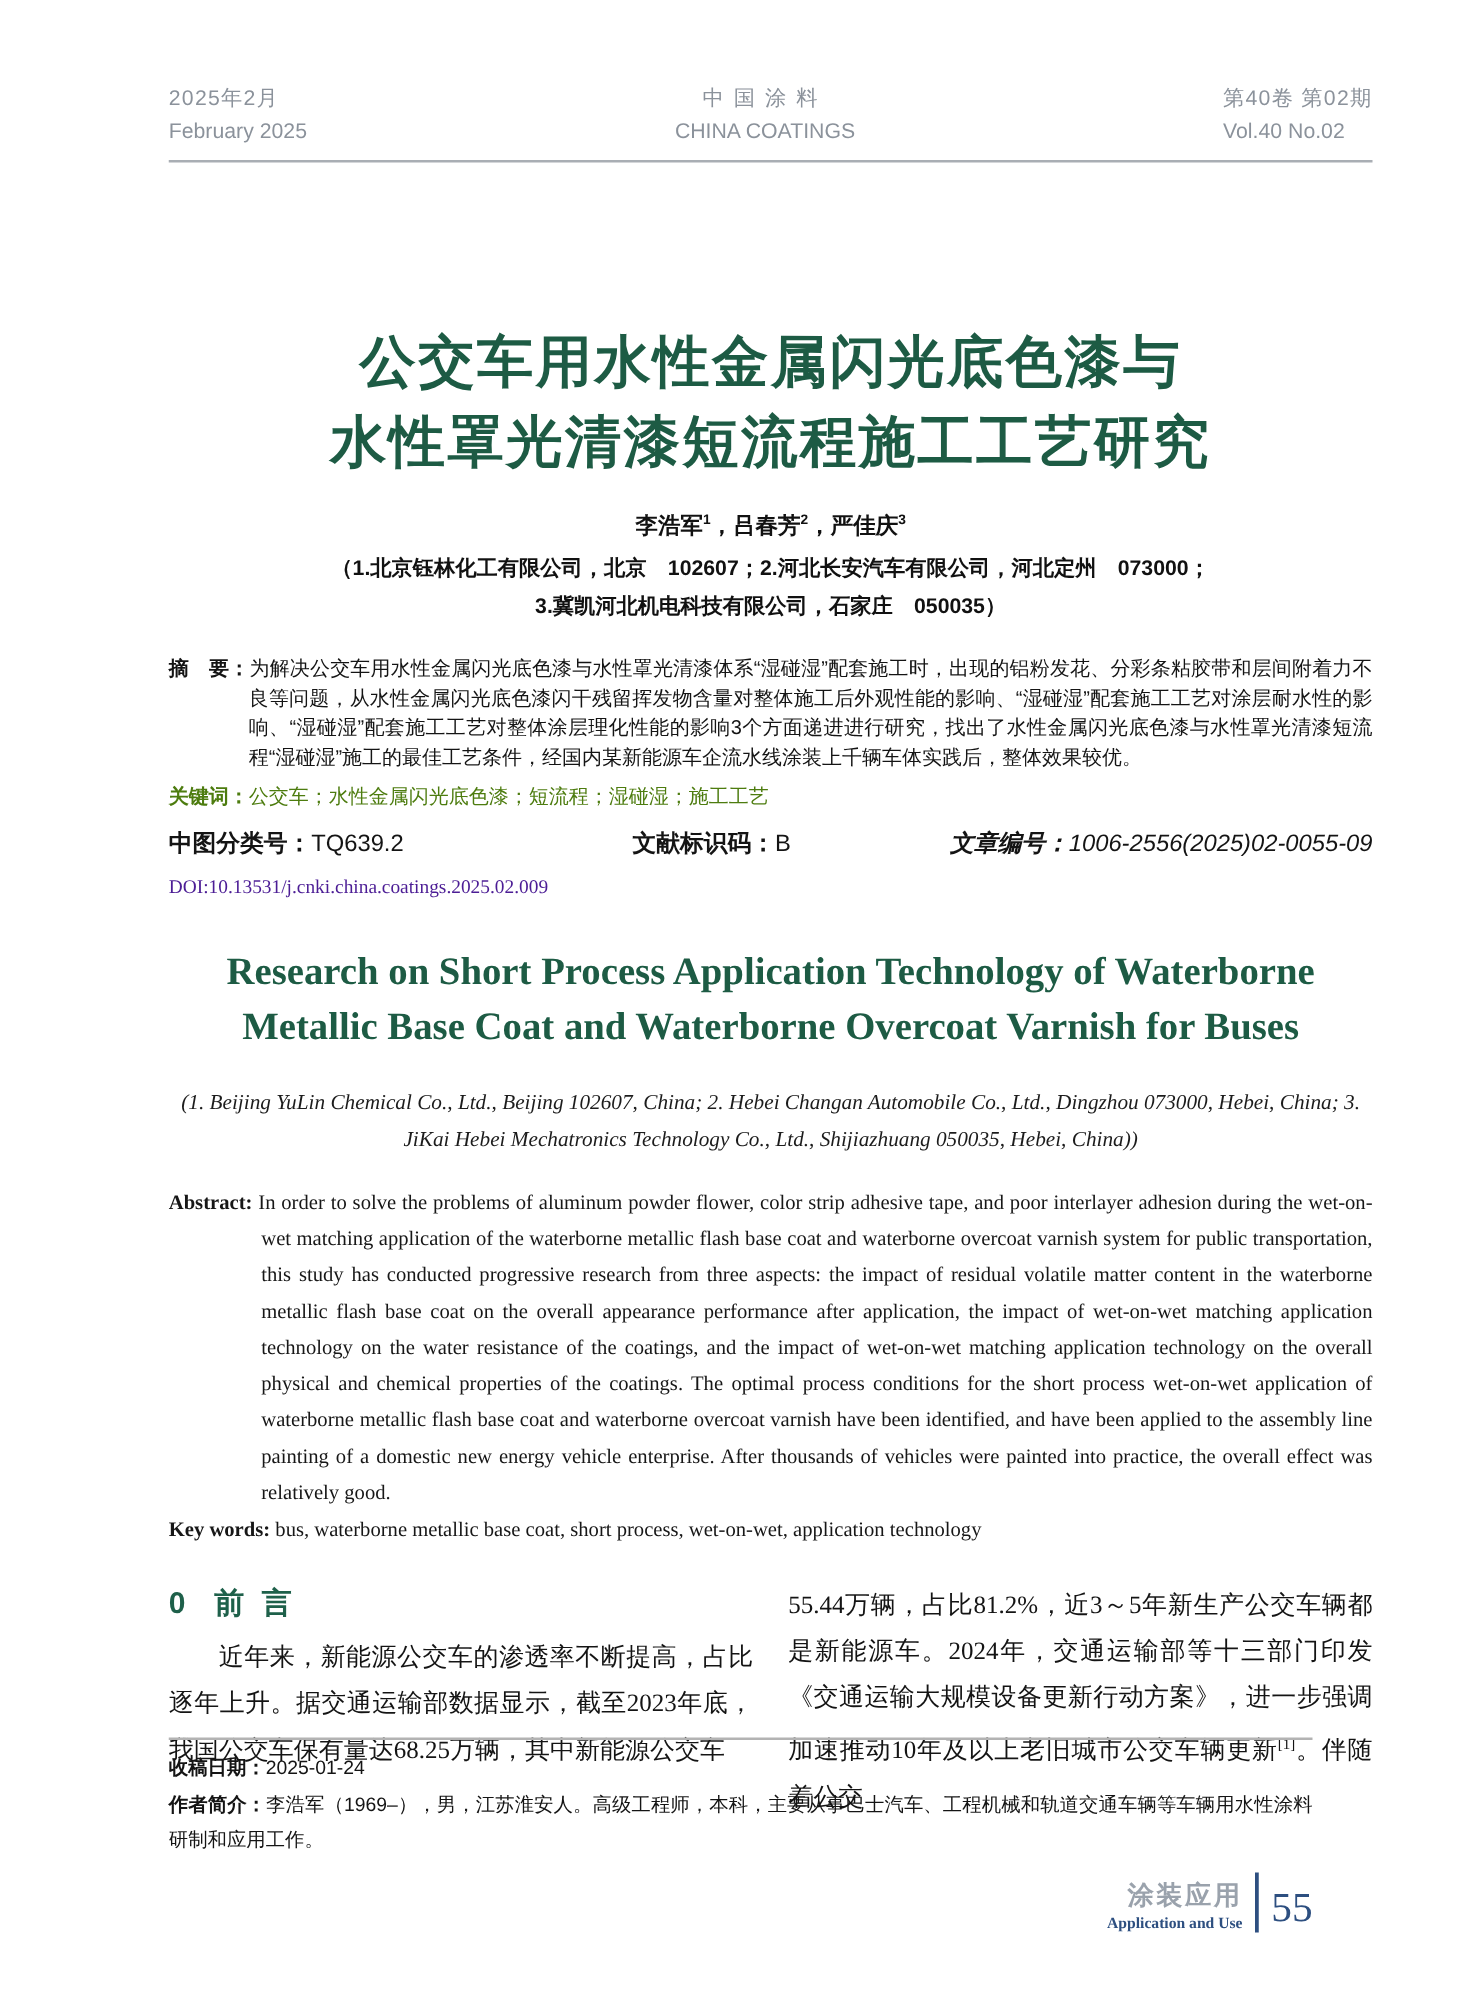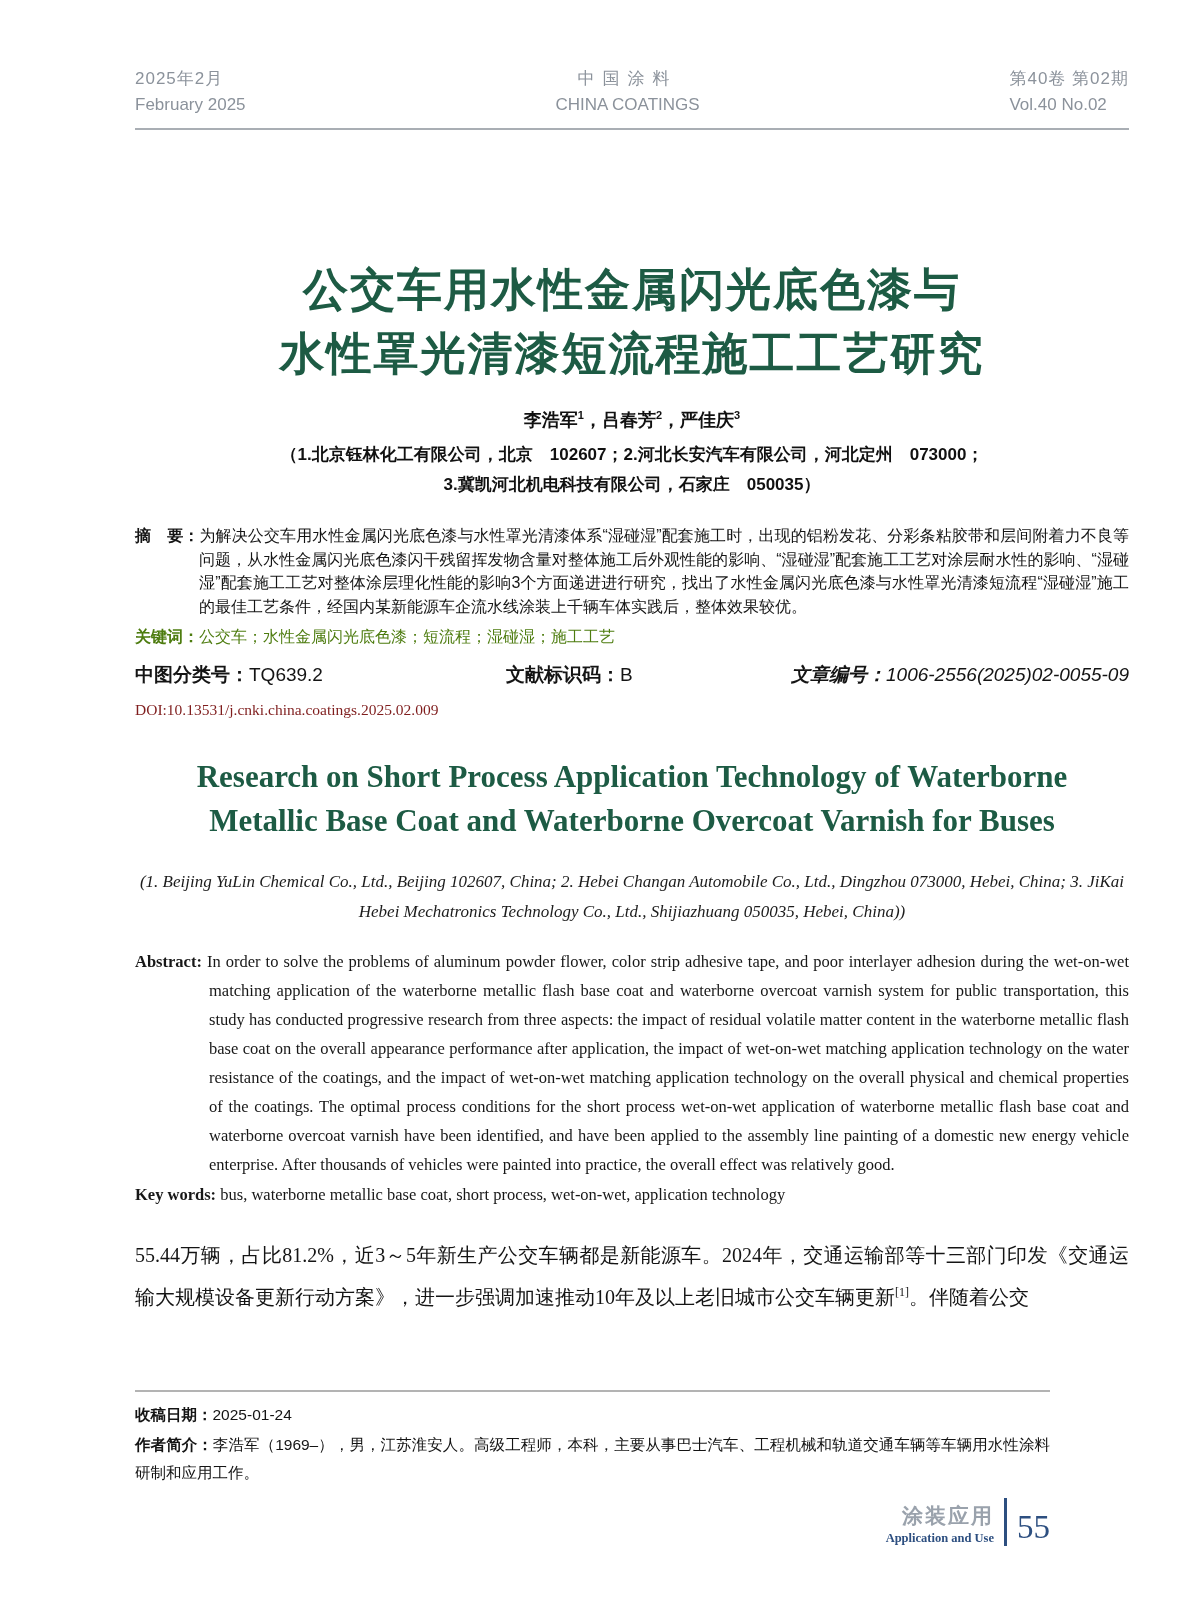--- a/index.html
+++ b/index.html
@@ -4,21 +4,21 @@
 <style>
   * { margin: 0; padding: 0; box-sizing: border-box; }
   html, body { width: 1187px; height: 1600px; background: #ffffff; }
   body {
     font-family: "Liberation Sans", "DejaVu Sans", sans-serif;
     color: #1f1f1f;
     position: relative;
   }
   .page {
     width: 1187px; height: 1600px;
-    padding: 56px 58px 0 135px;
+    padding: 56px 89px 0 135px;
     position: relative;
   }
 
   
   .jheader {
     display: flex; justify-content: space-between; align-items: flex-end;
     color: #8b929b;
     border-bottom: 2px solid #a9aeb4;
     padding-bottom: 10px;
   }
@@ -81,21 +81,21 @@
     color: #141414;
   }
   .clc-row .item { flex: 0 0 auto; }
   .clc-row .item .label { font-weight: 700; }
   .clc-row .item.i2 { margin-left: 183px; }
   .clc-row .item.i3 { margin-left: auto; font-style: italic; }
   .doi-line {
     margin-top: 13px;
     font-size: 15.5px;
     font-family: "Liberation Serif", "DejaVu Serif", serif;
-    color: #7f1d1d;
+    color: #4c1d95;
   }
 
   
   .title-en {
     margin: 36px auto 0 auto;
     max-width: 880px;
     text-align: center;
     color: #1d5b44;
     font-family: "Liberation Serif", "DejaVu Serif", serif;
     font-size: 31px;
@@ -246,20 +246,24 @@
 
 
   <div class="affil-en">(1. Beijing YuLin Chemical Co., Ltd., Beijing 102607, China; 2. Hebei Changan Automobile Co., Ltd., Dingzhou 073000, Hebei, China; 3. JiKai Hebei Mechatronics Technology Co., Ltd., Shijiazhuang 050035, Hebei, China))</div>
 
   <div class="abstract-en"><span class="label">Abstract:</span> <span>In order to solve the problems of aluminum powder flower, color strip adhesive tape, and poor interlayer adhesion during the wet-on-wet matching application of the waterborne metallic flash base coat and waterborne overcoat varnish system for public transportation, this study has conducted progressive research from three aspects: the impact of residual volatile matter content in the waterborne metallic flash base coat on the overall appearance performance after application, the impact of wet-on-wet matching application technology on the water resistance of the coatings, and the impact of wet-on-wet matching application technology on the overall physical and chemical properties of the coatings. The optimal process conditions for the short process wet-on-wet application of waterborne metallic flash base coat and waterborne overcoat varnish have been identified, and have been applied to the assembly line painting of a domestic new energy vehicle enterprise. After thousands of vehicles were painted into practice, the overall effect was relatively good.</span></div>
 
   <div class="kw-en"><span class="label">Key words:</span> <span>bus, waterborne metallic base coat, short process, wet-on-wet, application technology</span></div>
 
   <div class="columns">
     <div class="colm">
+      <div class="sec-heading"><span>0</span><span class="sec-title">前言</span></div>
+      <div class="body-text indent">近年来，新能源公交车的渗透率不断提高，占比逐年上升。据交通运输部数据显示，截至2023年底，我国公交车保有量达68.25万辆，其中新能源公交车</div>
+    </div>
+    <div class="colm">
       <div class="body-text"><span>55.44万辆，占比81.2%，近3～5年新生产公交车辆都是新能源车。2024年，交通运输部等十三部门印发《交通运输大规模设备更新行动方案》，进一步强调加速推动10年及以上老旧城市公交车辆更新</span><sup>[1]</sup><span>。伴随着公交</span></div>
     </div>
   </div>
 
   <div class="footnote">
     <div class="received"><span class="label">收稿日期：</span><span>2025-01-24</span></div>
     <div class="bio"><span class="label">作者简介：</span><span>李浩军（1969–），男，江苏淮安人。高级工程师，本科，主要从事巴士汽车、工程机械和轨道交通车辆等车辆用水性涂料研制和应用工作。</span></div>
   </div>
 
   <div class="page-badge">

